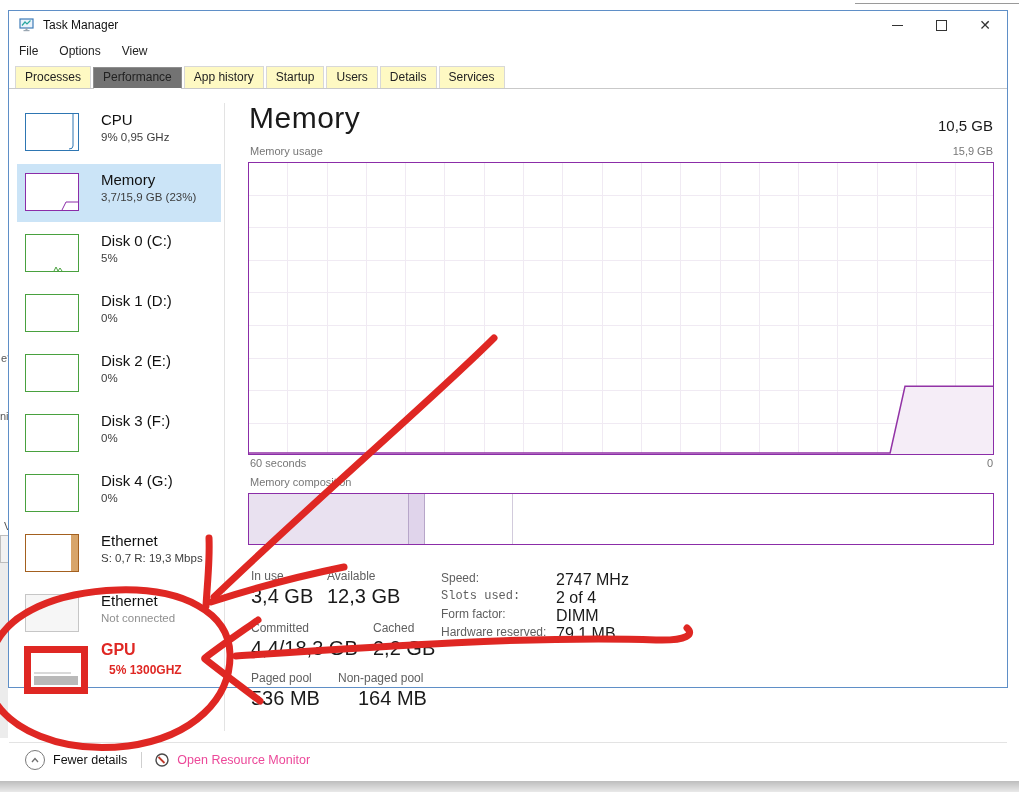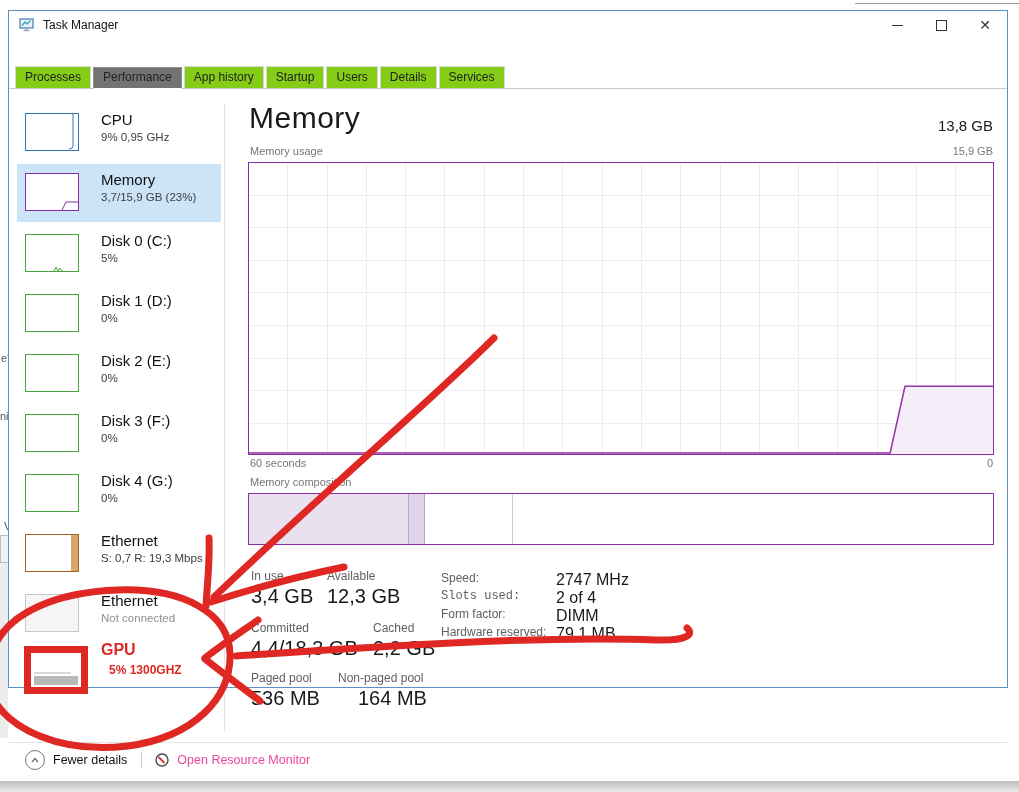--- a/index.html
+++ b/index.html
@@ -20,21 +20,21 @@
   .title-text{margin-left:8px;font-size:12px;color:#111;}
   .caption-btns{margin-left:auto;display:flex;height:100%;}
   .cap-btn{width:44px;height:100%;display:flex;align-items:center;justify-content:center;font-size:12px;color:#333;}
   .cap-btn .box{width:9px;height:9px;border:1px solid #333;display:block;}
   .cap-btn .minus{width:11px;height:1px;background:#333;display:block;}
 
   .menubar{position:absolute;left:0;top:28px;right:0;height:24px;display:flex;align-items:center;padding-left:10px;}
   .menu-item{font-size:12px;color:#222;padding:0 11px 0 0;margin-right:10px;}
 
   .tabrow{position:absolute;left:0;top:52px;right:0;height:26px;border-bottom:1px solid #c9c9c9;display:flex;align-items:flex-end;padding-left:6px;box-sizing:border-box;}
-  .tab{font-size:12px;color:#222;background:#84cc16;border:1px solid #d8d8d8;border-bottom:none;padding:3px 9px 4px 9px;margin-right:2px;position:relative;}
+  .tab{font-size:12px;color:#222;background:#fef9c3;border:1px solid #d8d8d8;border-bottom:none;padding:3px 9px 4px 9px;margin-right:2px;position:relative;}
   .tab.active{background:#737373;border:1px solid #8f8f8f;border-bottom:1px solid #fff;margin-bottom:-1px;padding-top:2px;z-index:2;}
 
   .content{position:absolute;left:0;top:78px;right:0;bottom:0;}
 
   
   .side-item{position:absolute;left:8px;width:204px;height:58px;}
   .side-item.selected{background:#cbe4f7;}
   .thumb{position:absolute;left:8px;top:9px;width:54px;height:38px;background:#fff;border:1px solid #999;box-sizing:border-box;}
   .side-label{position:absolute;left:84px;top:7px;font-size:15px;color:#111;white-space:nowrap;}
   .side-sub{position:absolute;left:84px;top:27px;font-size:11.5px;color:#3c3c3c;white-space:nowrap;}
@@ -103,20 +103,25 @@
           </div>
         <div class="cap-btn">
             <span class="box"></span>
           </div>
         <div class="cap-btn">
             <span style="font-size:14px;">✕</span>
           </div>
       </div>
     </div>
 
+    <div class="menubar">
+      <span class="menu-item">File</span>
+      <span class="menu-item">Options</span>
+      <span class="menu-item">View</span>
+    </div>
 
     <div class="tabrow">
       <div class="tab">Processes</div>
       <div class="tab active">Performance</div>
       <div class="tab">App history</div>
       <div class="tab">Startup</div>
       <div class="tab">Users</div>
       <div class="tab">Details</div>
       <div class="tab">Services</div>
     </div>
@@ -189,21 +194,21 @@
 
       <div class="side-item" style="top:496px;">
         <div class="thumb" style="border-color:#c6c6c6;background:#f6f6f6;"></div>
         <div class="side-label">Ethernet</div>
         <div class="side-sub dim">Not connected</div>
       </div>
 
       <div class="v-divider"></div>
 
       <div class="page-title">Memory</div>
-      <div class="capacity">13,8 GB</div>
+      <div class="capacity">10,5 GB</div>
 
       <div class="small-gray" style="left:241px;top:56px;">Memory usage</div>
       <div class="small-gray" style="right:14px;top:56px;">15,9 GB</div>
 
       <div class="graph">
         <svg id="usage-svg" width="744" height="291" viewBox="0 0 744 291">
           <path id="usage-area" fill="#f5edf7" stroke="none" d="M0.0,290.0 L641.1,290.0 L656.0,223.3 L744.0,223.3 L744,291 L0,291 Z"></path>
           <path id="usage-line" fill="none" stroke="#9233a6" stroke-width="1.5" d="M0.0,290.0 L641.1,290.0 L656.0,223.3 L744.0,223.3"></path>
         </svg>
       </div>

